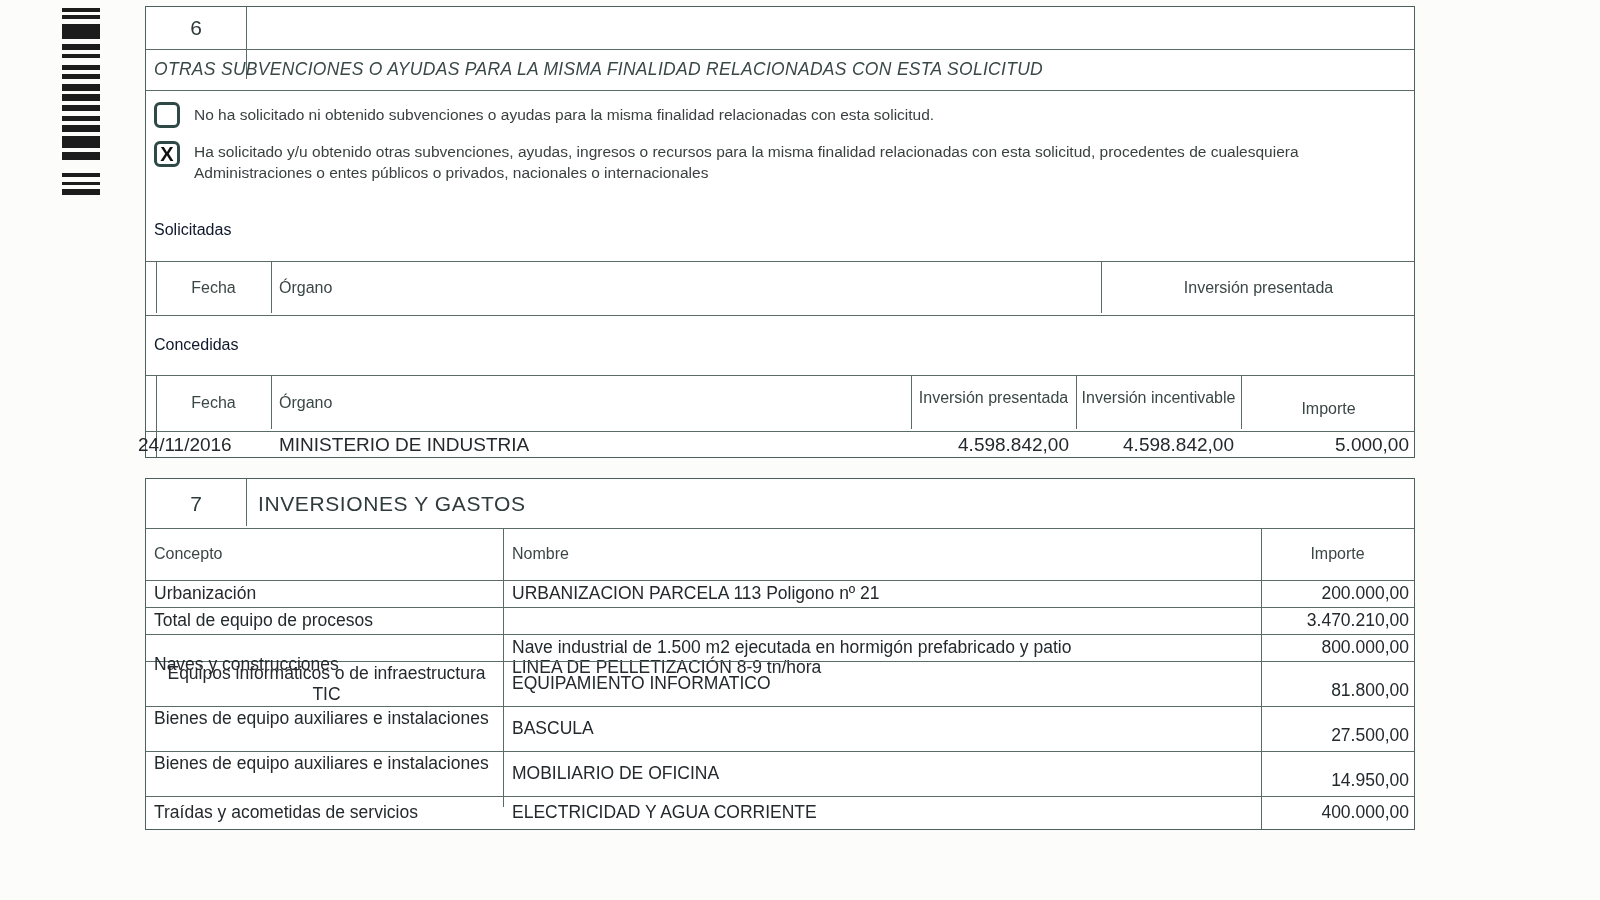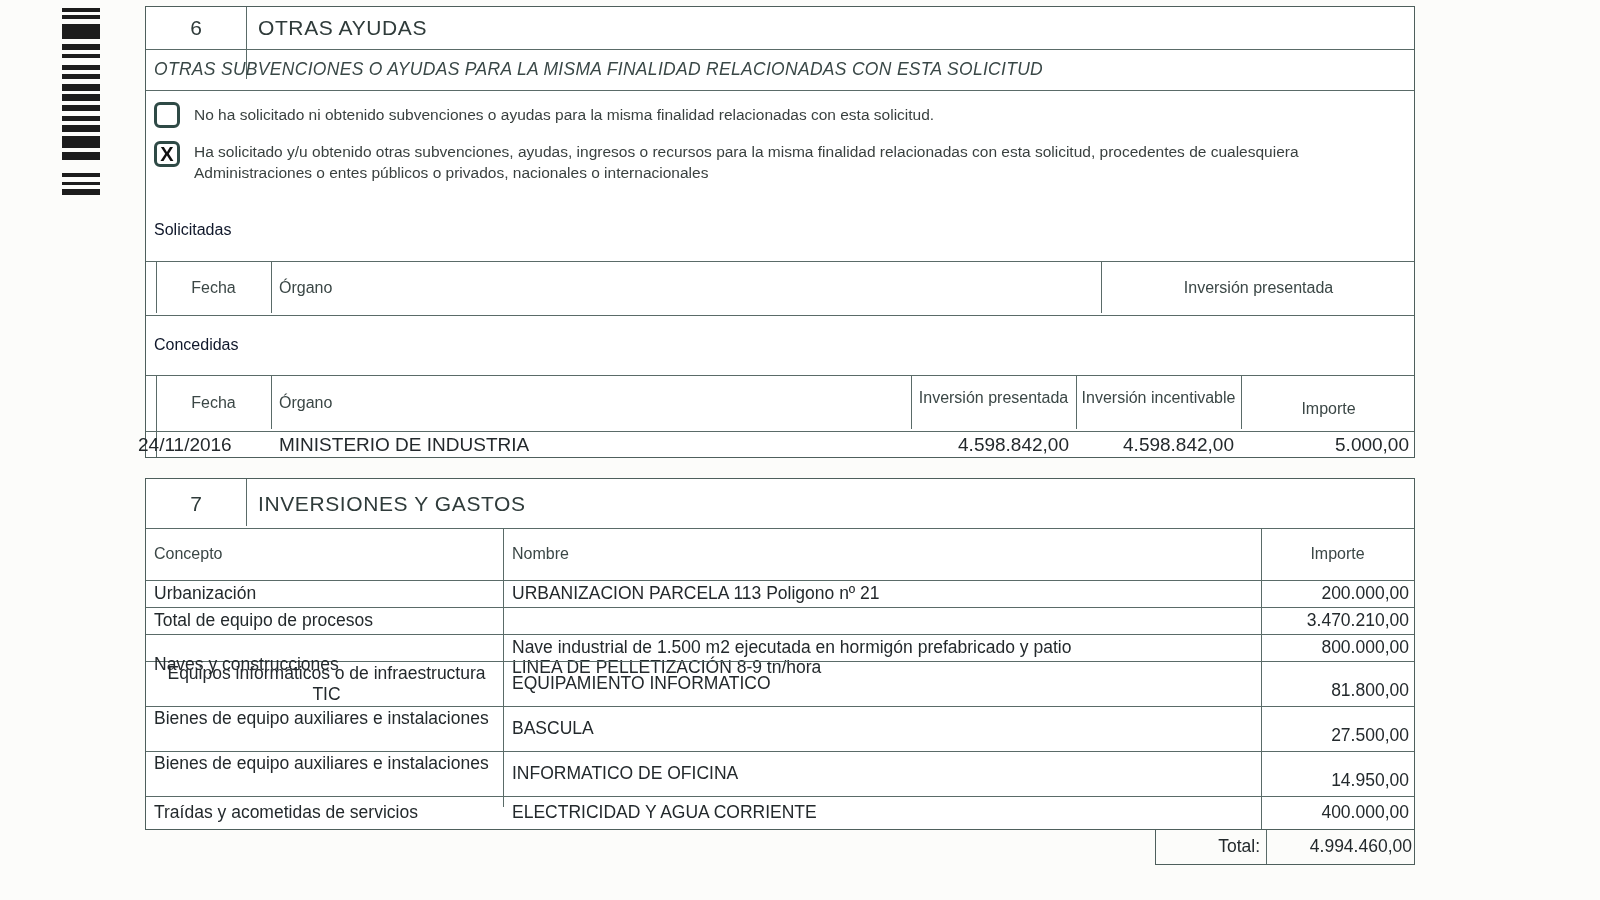--- a/index.html
+++ b/index.html
@@ -93,21 +93,20 @@
     <div class="bar" style="height:3px;margin-top:5px"></div>
     <div class="bar" style="height:6px;margin-top:4px"></div>
   </div>
 
   <div class="frame" id="sec6">
 
     <div class="col-line" style="left:100px; top:0; bottom:378px;"></div>
     <div class="row-line" style="top:42px;"></div>
 
     <div class="cell center t-num" style="left:0; top:0; width:100px; height:42px;">6</div>
-    <div class="cell t-head" style="left:112px; top:0; width:900px; height:42px;">OTRAS AYUDAS</div>
 
     <div class="row-line" style="top:83px;"></div>
     <div class="cell t-sub" style="left:8px; top:42px; width:1250px; height:41px;font-style:italic;">OTRAS SUBVENCIONES O AYUDAS PARA LA MISMA FINALIDAD RELACIONADAS CON ESTA SOLICITUD</div>
 
     <div style="position:absolute; left:8px; top:95px; width:32px; height:30px;">
       <div class="chk">
           <span class="x"></span>
         </div>
     </div>
     <div class="cell t-opt" style="left:48px; top:93px; width:1180px; height:30px;">No ha solicitado ni obtenido subvenciones o ayudas para la misma finalidad relacionadas con esta solicitud.</div>
@@ -189,27 +188,22 @@
     <div class="cell t-bodysm" style="left:366px; top:182px; width:740px; height:45px;">EQUIPAMIENTO INFORMATICO</div>
     <div class="cell right t-bodysm" style="left:1115px; top:195px; width:148px; height:32px;">81.800,00</div>
 
     <div class="row-line" style="top:272px;"></div>
     <div class="t-bodysm two-line" style="position:absolute; left:8px; top:229px; width:345px;">Bienes de equipo auxiliares e instalaciones</div>
     <div class="cell t-bodysm" style="left:366px; top:227px; width:740px; height:45px;">BASCULA</div>
     <div class="cell right t-bodysm" style="left:1115px; top:240px; width:148px; height:32px;">27.500,00</div>
 
     <div class="row-line" style="top:317px;"></div>
     <div class="t-bodysm two-line" style="position:absolute; left:8px; top:274px; width:345px;">Bienes de equipo auxiliares e instalaciones</div>
-    <div class="cell t-bodysm" style="left:366px; top:272px; width:740px; height:45px;">INFORMATICO DE OFICINA</div>
+    <div class="cell t-bodysm" style="left:366px; top:272px; width:740px; height:45px;">MOBILIARIO DE OFICINA</div>
     <div class="cell right t-bodysm" style="left:1115px; top:285px; width:148px; height:32px;">14.950,00</div>
 
     <div class="cell t-bodysm" style="left:366px; top:317px; width:740px; height:33px;">ELECTRICIDAD Y AGUA CORRIENTE</div>
     <div class="cell t-bodysm" style="left:8px; top:317px; width:345px; height:33px;">Traídas y acometidas de servicios</div>
     <div class="cell right t-bodysm" style="left:1115px; top:317px; width:148px; height:33px;">400.000,00</div>
   </div>
 
-  <div class="total-box" style="left:1155px; top:830px; width:260px; height:35px; border:1.6px solid #4e5f5c; border-top:none;">
-    <div class="col-line" style="left:110px; top:0; bottom:0; border-left:1.4px solid #5a6b68;"></div>
-    <div class="cell right t-bodysm" style="left:0; top:0; width:104px; height:33px;">Total:</div>
-    <div class="cell right t-bodysm" style="left:112px; top:0; width:144px; height:33px;">4.994.460,00</div>
-  </div>
 
 </div>
 
 </body></html>

